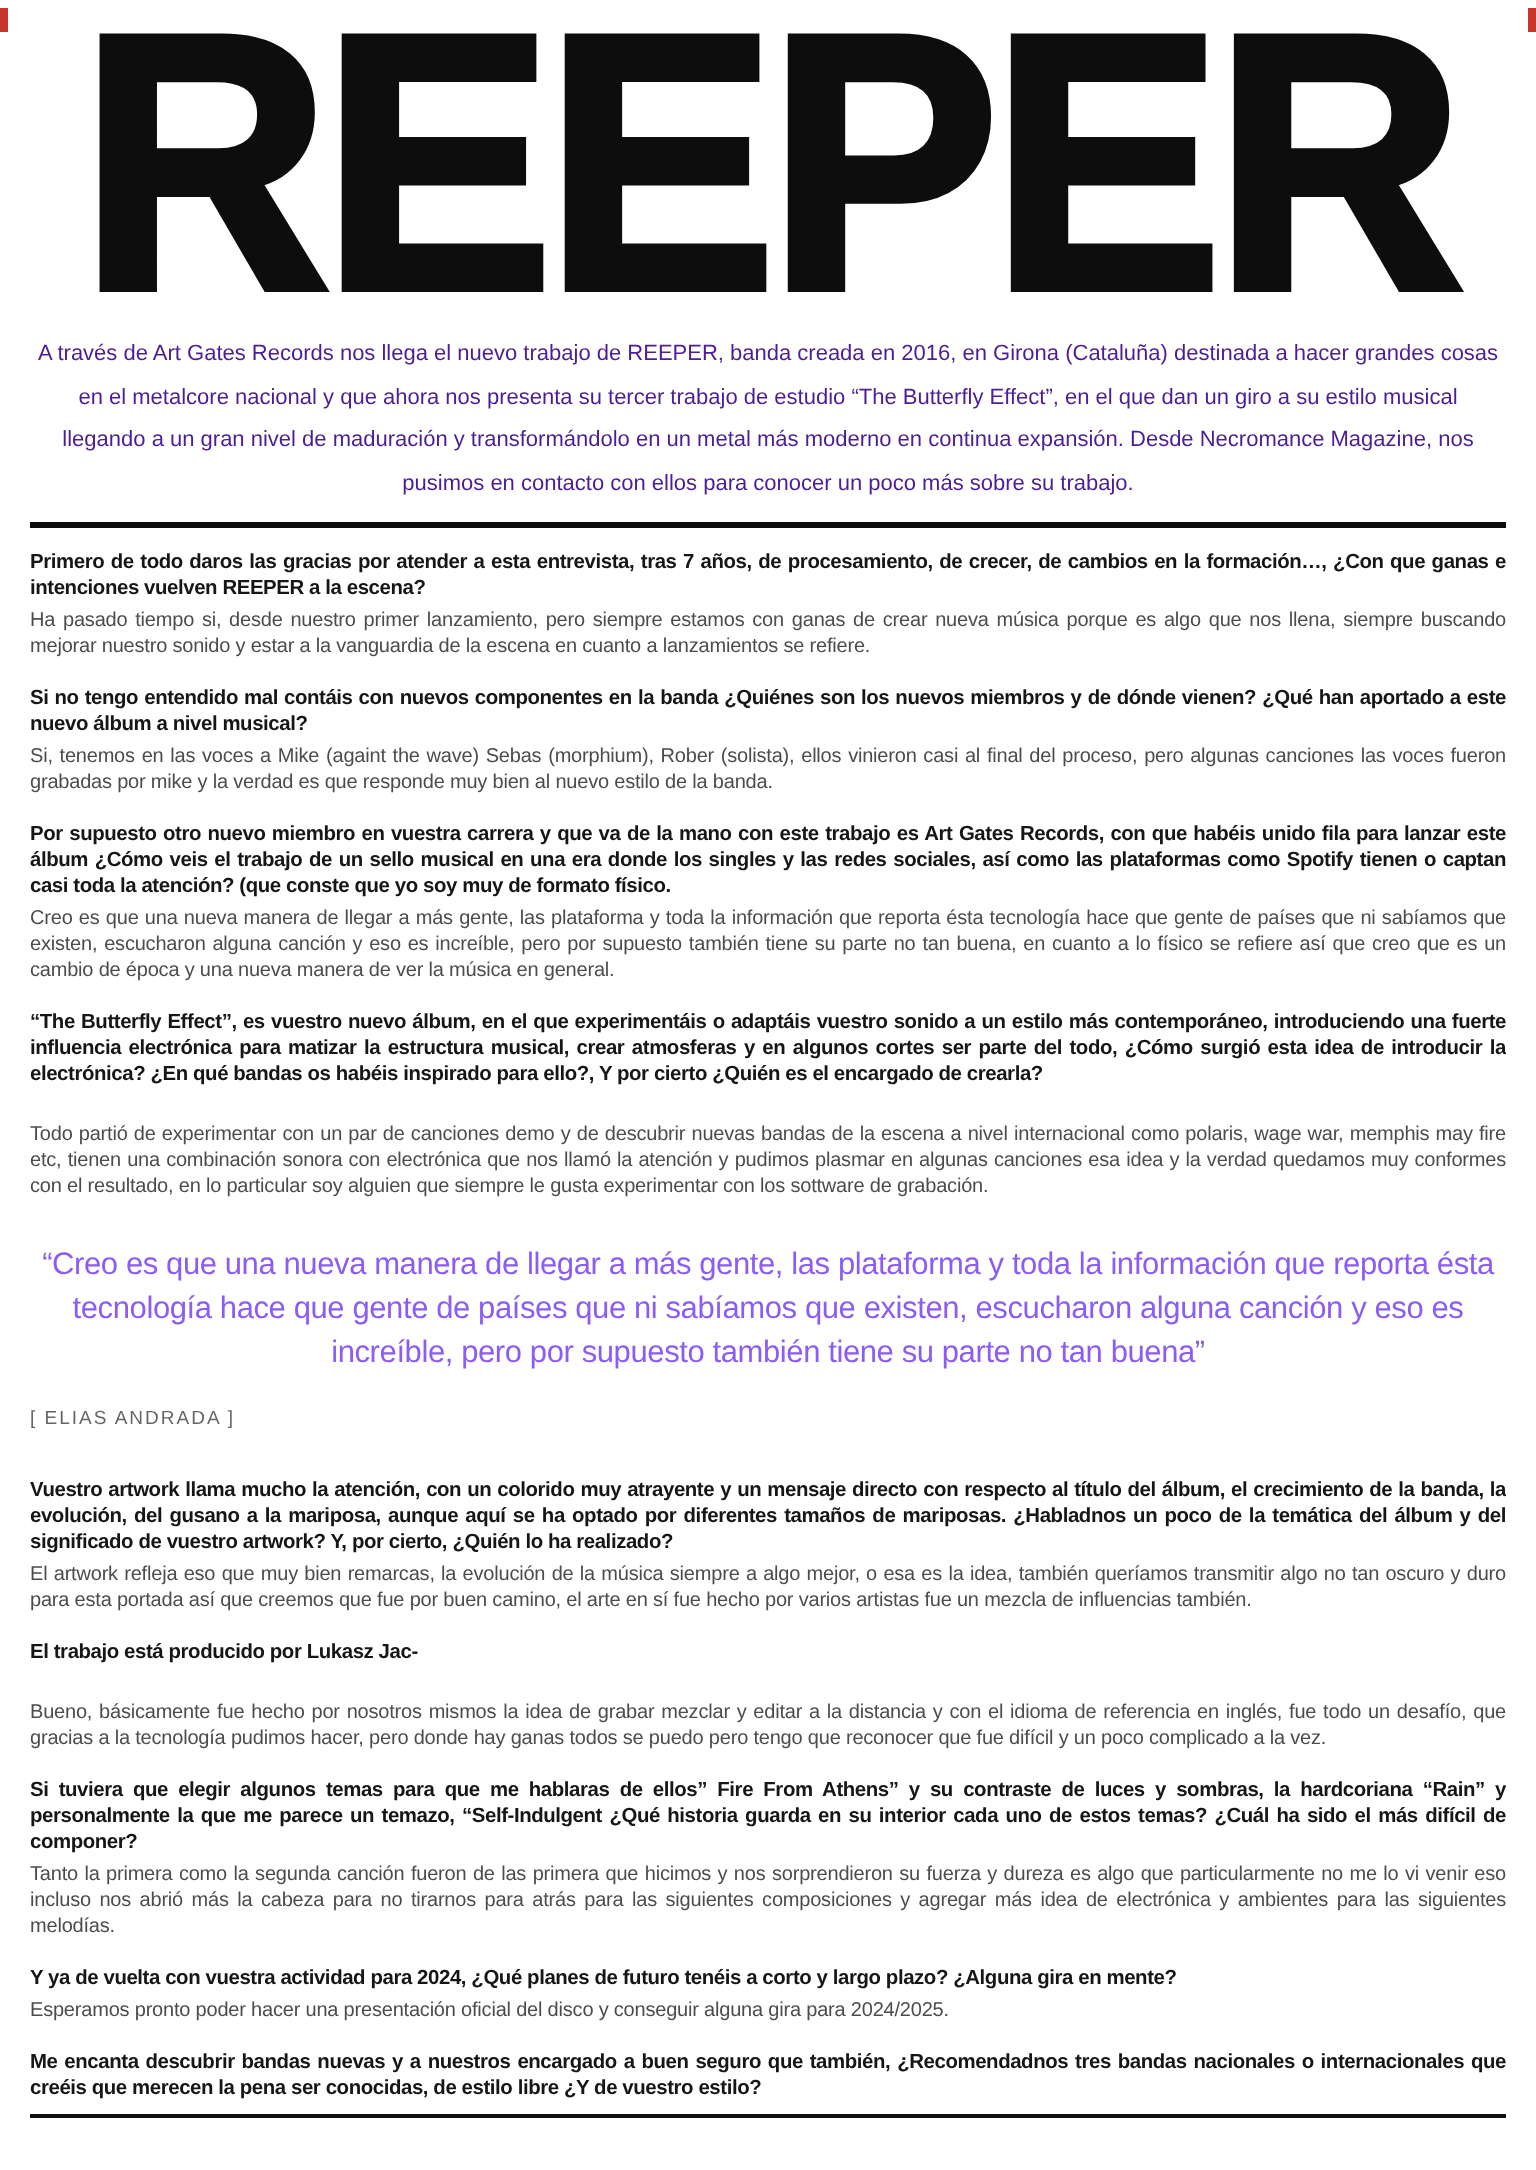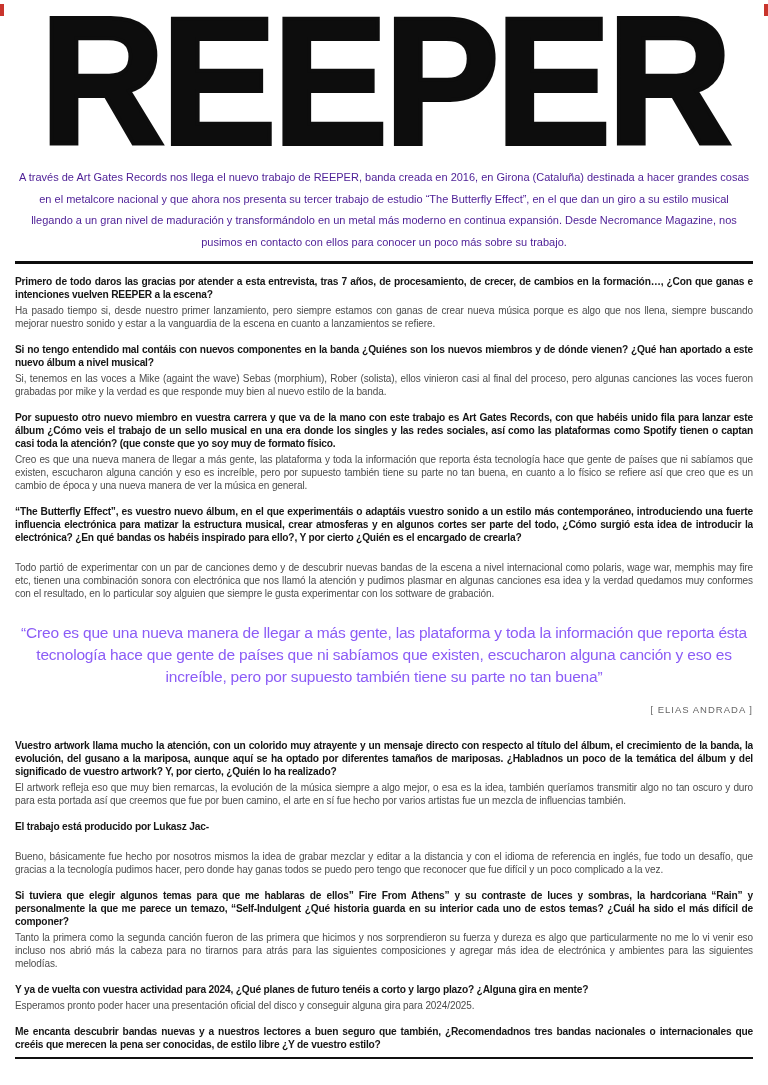--- a/index.html
+++ b/index.html
@@ -52,21 +52,21 @@
     color: #4c4c4c; font-size: 10px; line-height: 13px;
     text-align: justify; letter-spacing: -0.1px;
     margin: 0 0 3px; hyphens: auto;
   }
   .pullquote {
     font-size: 15.5px; line-height: 22px; color: #8b5cf6;
     text-align: center; letter-spacing: -0.2px;
     margin: 22px 0 16px;
   }
   .attribution {
-    text-align: right; font-size: 9.5px; color: #666;
+    text-align: left; font-size: 9.5px; color: #666;
     letter-spacing: 1px; margin: 0 0 24px;
   }
   .credits { text-align: center; margin-top: 24px; font-size: 10.5px; line-height: 15px; }
   .credits .label { font-weight: bold; color: #141414; }
   .credits .value { color: #555; }
 
   .footer {
     font-size: 10px; color: #6a6a6a; letter-spacing: 0.3px;
     padding: 9px 0 0;
   }
@@ -104,21 +104,21 @@
         <p class="q">Vuestro artwork llama mucho la atención, con un colorido muy atrayente y un mensaje directo con respecto al título del álbum, el crecimiento de la banda, la evolución, del gusano a la mariposa, aunque aquí se ha optado por diferentes tamaños de mariposas. ¿Habladnos un poco de la temática del álbum y del significado de vuestro artwork? Y, por cierto, ¿Quién lo ha realizado?</p>
         <p class="a">El artwork refleja eso que muy bien remarcas, la evolución de la música siempre a algo mejor, o esa es la idea, también queríamos transmitir algo no tan oscuro y duro para esta portada así que creemos que fue por buen camino, el arte en sí fue hecho por varios artistas fue un mezcla de influencias también.</p>
         <p class="q">El trabajo está producido por Lukasz Jac-</p>
       </div>
     <div class="col">
         <p class="a">Bueno, básicamente fue hecho por nosotros mismos la idea de grabar mezclar y editar a la distancia y con el idioma de referencia en inglés, fue todo un desafío, que gracias a la tecnología pudimos hacer, pero donde hay ganas todos se puedo pero tengo que reconocer que fue difícil y un poco complicado a la vez.</p>
         <p class="q">Si tuviera que elegir algunos temas para que me hablaras de ellos” Fire From Athens” y su contraste de luces y sombras, la hardcoriana “Rain” y personalmente la que me parece un temazo, “Self-Indulgent ¿Qué historia guarda en su interior cada uno de estos temas? ¿Cuál ha sido el más difícil de componer?</p>
         <p class="a">Tanto la primera como la segunda canción fueron de las primera que hicimos y nos sorprendieron su fuerza y dureza es algo que particularmente no me lo vi venir eso incluso nos abrió más la cabeza para no tirarnos para atrás para las siguientes composiciones y agregar más idea de electrónica y ambientes para las siguientes melodías.</p>
         <p class="q">Y ya de vuelta con vuestra actividad para 2024, ¿Qué planes de futuro tenéis a corto y largo plazo? ¿Alguna gira en mente?</p>
         <p class="a">Esperamos pronto poder hacer una presentación oficial del disco y conseguir alguna gira para 2024/2025.</p>
-        <p class="q">Me encanta descubrir bandas nuevas y a nuestros lectores a buen seguro que también, ¿Recomendadnos tres bandas nacionales o internacionales que creéis que merecen la pena ser conocidas, de estilo libre ¿Y de vuestro estilo?</p>
+        <p class="q">Me encanta descubrir bandas nuevas y a nuestros encargado a buen seguro que también, ¿Recomendadnos tres bandas nacionales o internacionales que creéis que merecen la pena ser conocidas, de estilo libre ¿Y de vuestro estilo?</p>
         <p class="a">Airbag, memphis may fire, from ashes to new, landmvrks</p>
         <p class="q">Un placer poder hablar con vosotros, desde Necromance Magazine, las últimas palabras son vuestras…</p>
         <div class="credits">
           <div><span class="label">ENTREVISTA: </span><span class="value">Juan Angel Martos</span></div>
           <div><span class="label">CONTESTADA POR: </span><span class="value">Elias Andrada</span></div>
         </div>
       </div>
   </div>
 
   <div class="rule-bottom"></div>

